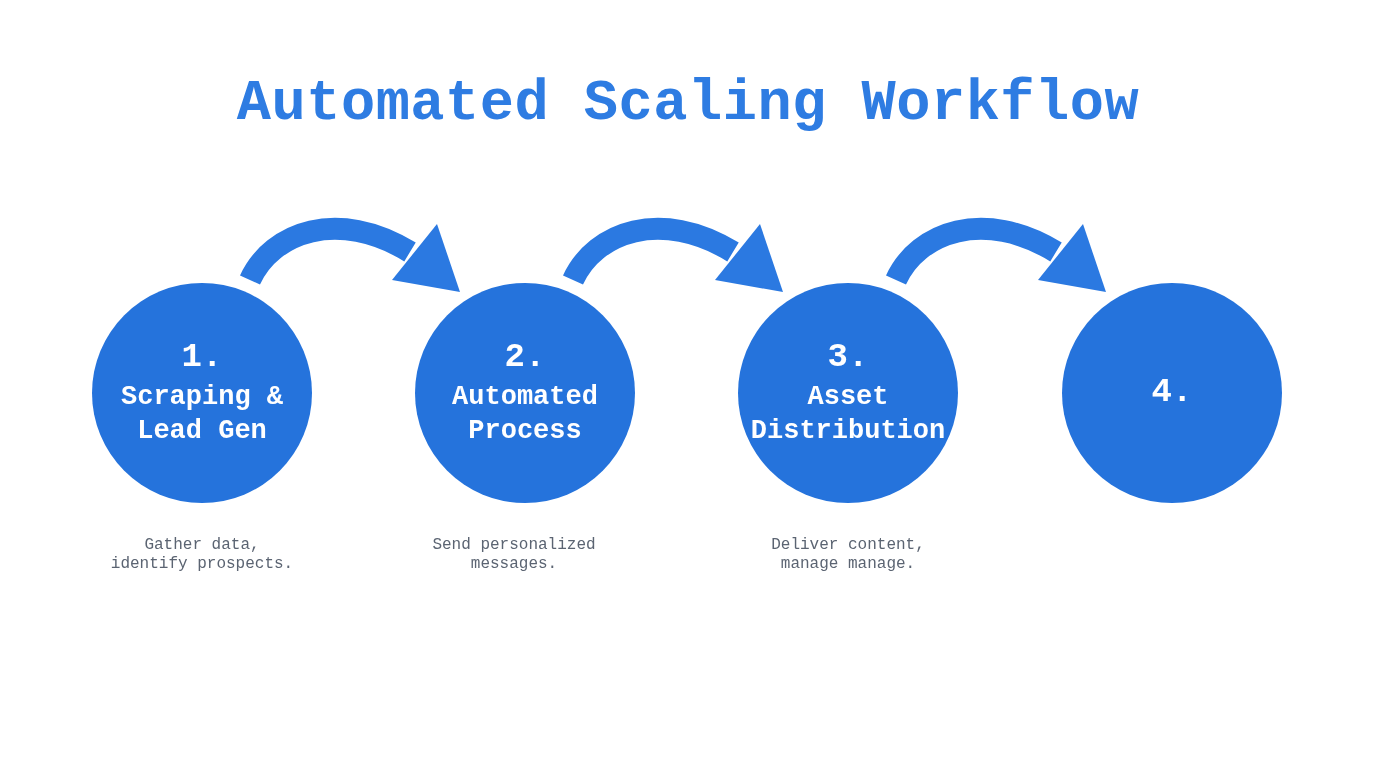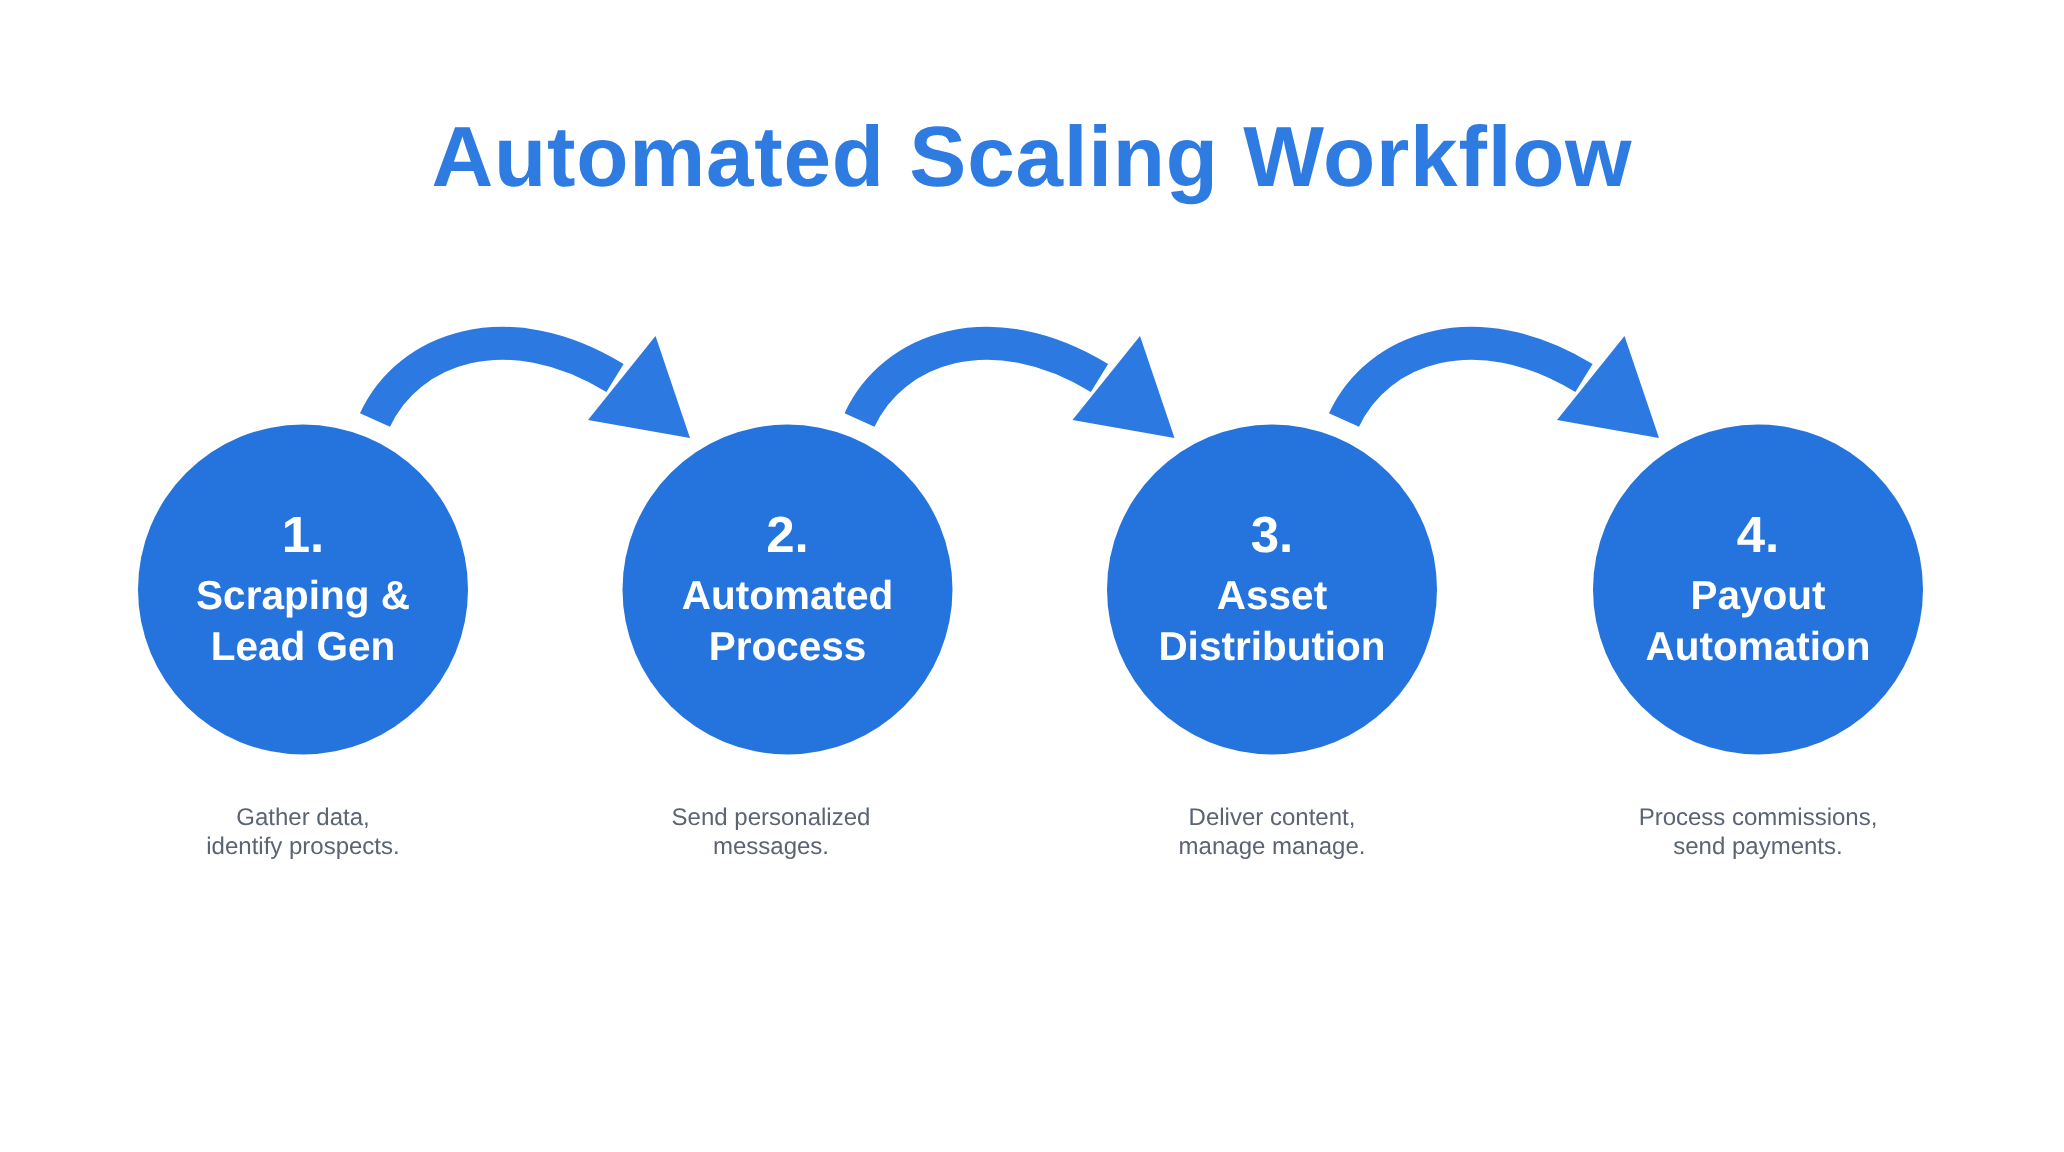--- a/index.html
+++ b/index.html
@@ -6,21 +6,21 @@
     margin: 0;
     padding: 0;
     background: #ffffff;
   }
   .canvas {
     position: relative;
     width: 1376px;
     height: 768px;
     background: var(--bg-color, #ffffff);
     overflow: hidden;
-    font-family: Liberation Sans, sans-serif;
+    font-family: Liberation Mono, monospace;
   }
   .title {
     position: absolute;
     top: 72px;
     left: 0;
     width: 100%;
     text-align: center;
     font-size: 57px;
     font-weight: 600;
     letter-spacing: 0.5px;
@@ -119,26 +119,22 @@
     <div class="step-label">Automated
 Process</div>
   </div>
   <div class="step-circle step-3">
     <div class="step-number">3.</div>
     <div class="step-label">Asset
 Distribution</div>
   </div>
   <div class="step-circle step-4">
     <div class="step-number">4.</div>
-    <div class="step-label">Payout
-Automation</div>
   </div>
 
   <div class="step-desc desc-1">Gather data,
 identify prospects.</div>
   <div class="step-desc desc-2">Send personalized
 messages.</div>
   <div class="step-desc desc-3">Deliver content,
 manage manage.</div>
-  <div class="step-desc desc-4">Process commissions,
-send payments.</div>
 
 </div>
 
 </body></html>

